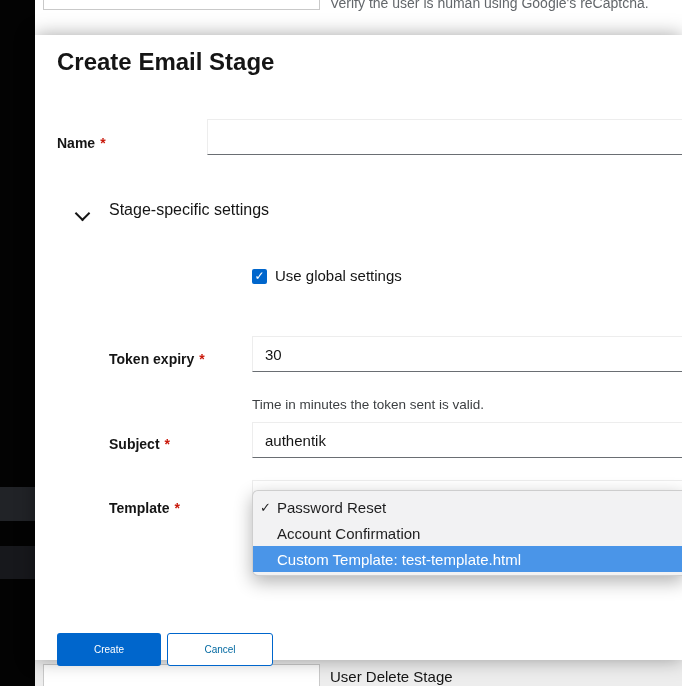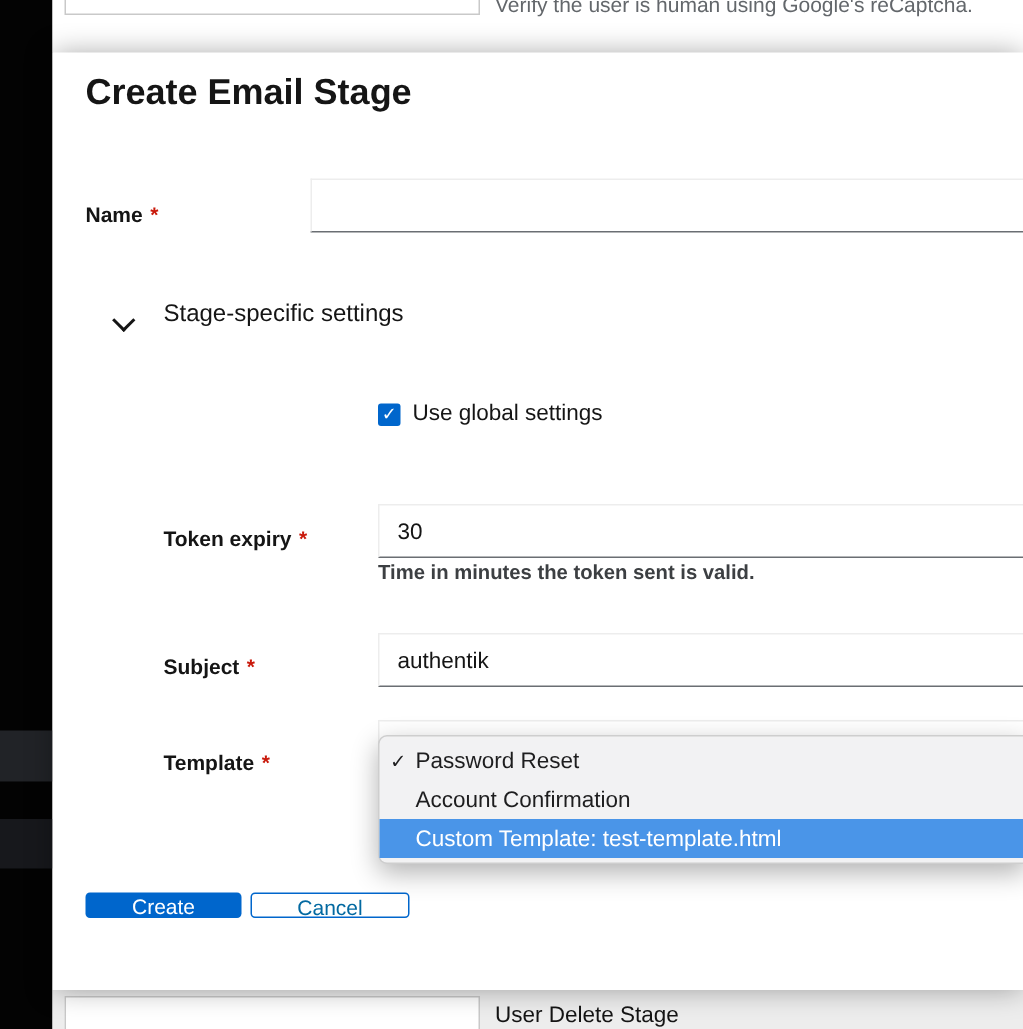--- a/index.html
+++ b/index.html
@@ -37,22 +37,22 @@
   .checkbox-label{position:absolute;left:240px;top:232px;font-size:15px;color:#151515;white-space:nowrap;cursor:pointer;}
   
   .dropdown{position:absolute;left:217px;right:-2px;top:455px;padding:3px 0;background:#f2f2f3;
             border:1px solid rgba(0,0,0,0.15);border-right:none;border-radius:6px 0 0 6px;
             box-shadow:0 6px 18px rgba(0,0,0,0.30);box-sizing:border-box;z-index:5;}
   .dd-option{position:relative;height:26px;display:flex;align-items:center;padding-left:24px;
              font-size:15px;color:#1e1e1f;white-space:nowrap;cursor:default;}
   .dd-option .dd-check{position:absolute;left:7px;font-size:13px;color:#1e1e1f;}
   .dd-option.highlighted{background:#4a95e8;color:#ffffff;}
   
-  .btn{position:absolute;top:560px;height:17px;border-radius:3px;font-family:"Liberation Sans",sans-serif;
-       font-size:14px;cursor:pointer;box-sizing:border-box;}
+  .btn{position:absolute;top:598px;height:33px;border-radius:3px;font-family:"Liberation Sans",sans-serif;
+       font-size:10px;cursor:pointer;box-sizing:border-box;}
   .btn-primary{left:22px;width:104px;background:#0066cc;color:#fff;border:none;}
   .btn-secondary{left:132px;width:106px;background:#fff;color:#0369a1;border:1px solid #0066cc;}
 </style>
 </head>
 <body>
 
 <div class="screen">
 
   <div class="sidebar">
     <div class="sidebar-block-a"></div>
@@ -83,21 +83,21 @@
       <span class="section-title">Stage-specific settings</span>
     </div>
 
     <div class="checkbox">✓</div>
     <div class="checkbox-label">Use global settings</div>
 
     <div class="f-label" style="left:74px;top:316px;">
       <span>Token expiry</span><span class="req">*</span>
     </div>
     <input class="pf-input" style="left: 217px; top: 301px; right: -2px;" value="30">
-    <div class="help-text" style="left:217px;top:339px;font-weight:bold;">Time in minutes the token sent is valid.</div>
+    <div class="help-text" style="left:217px;top:362px;">Time in minutes the token sent is valid.</div>
 
     <div class="f-label" style="left:74px;top:401px;">
       <span>Subject</span><span class="req">*</span>
     </div>
     <input class="pf-input" style="left: 217px; top: 387px; right: -2px;" value="authentik">
 
     <div class="f-label" style="left:74px;top:465px;">
       <span>Template</span><span class="req">*</span>
     </div>
     <div class="pf-input" style="left:217px;top:445px;right:-2px;"></div>

